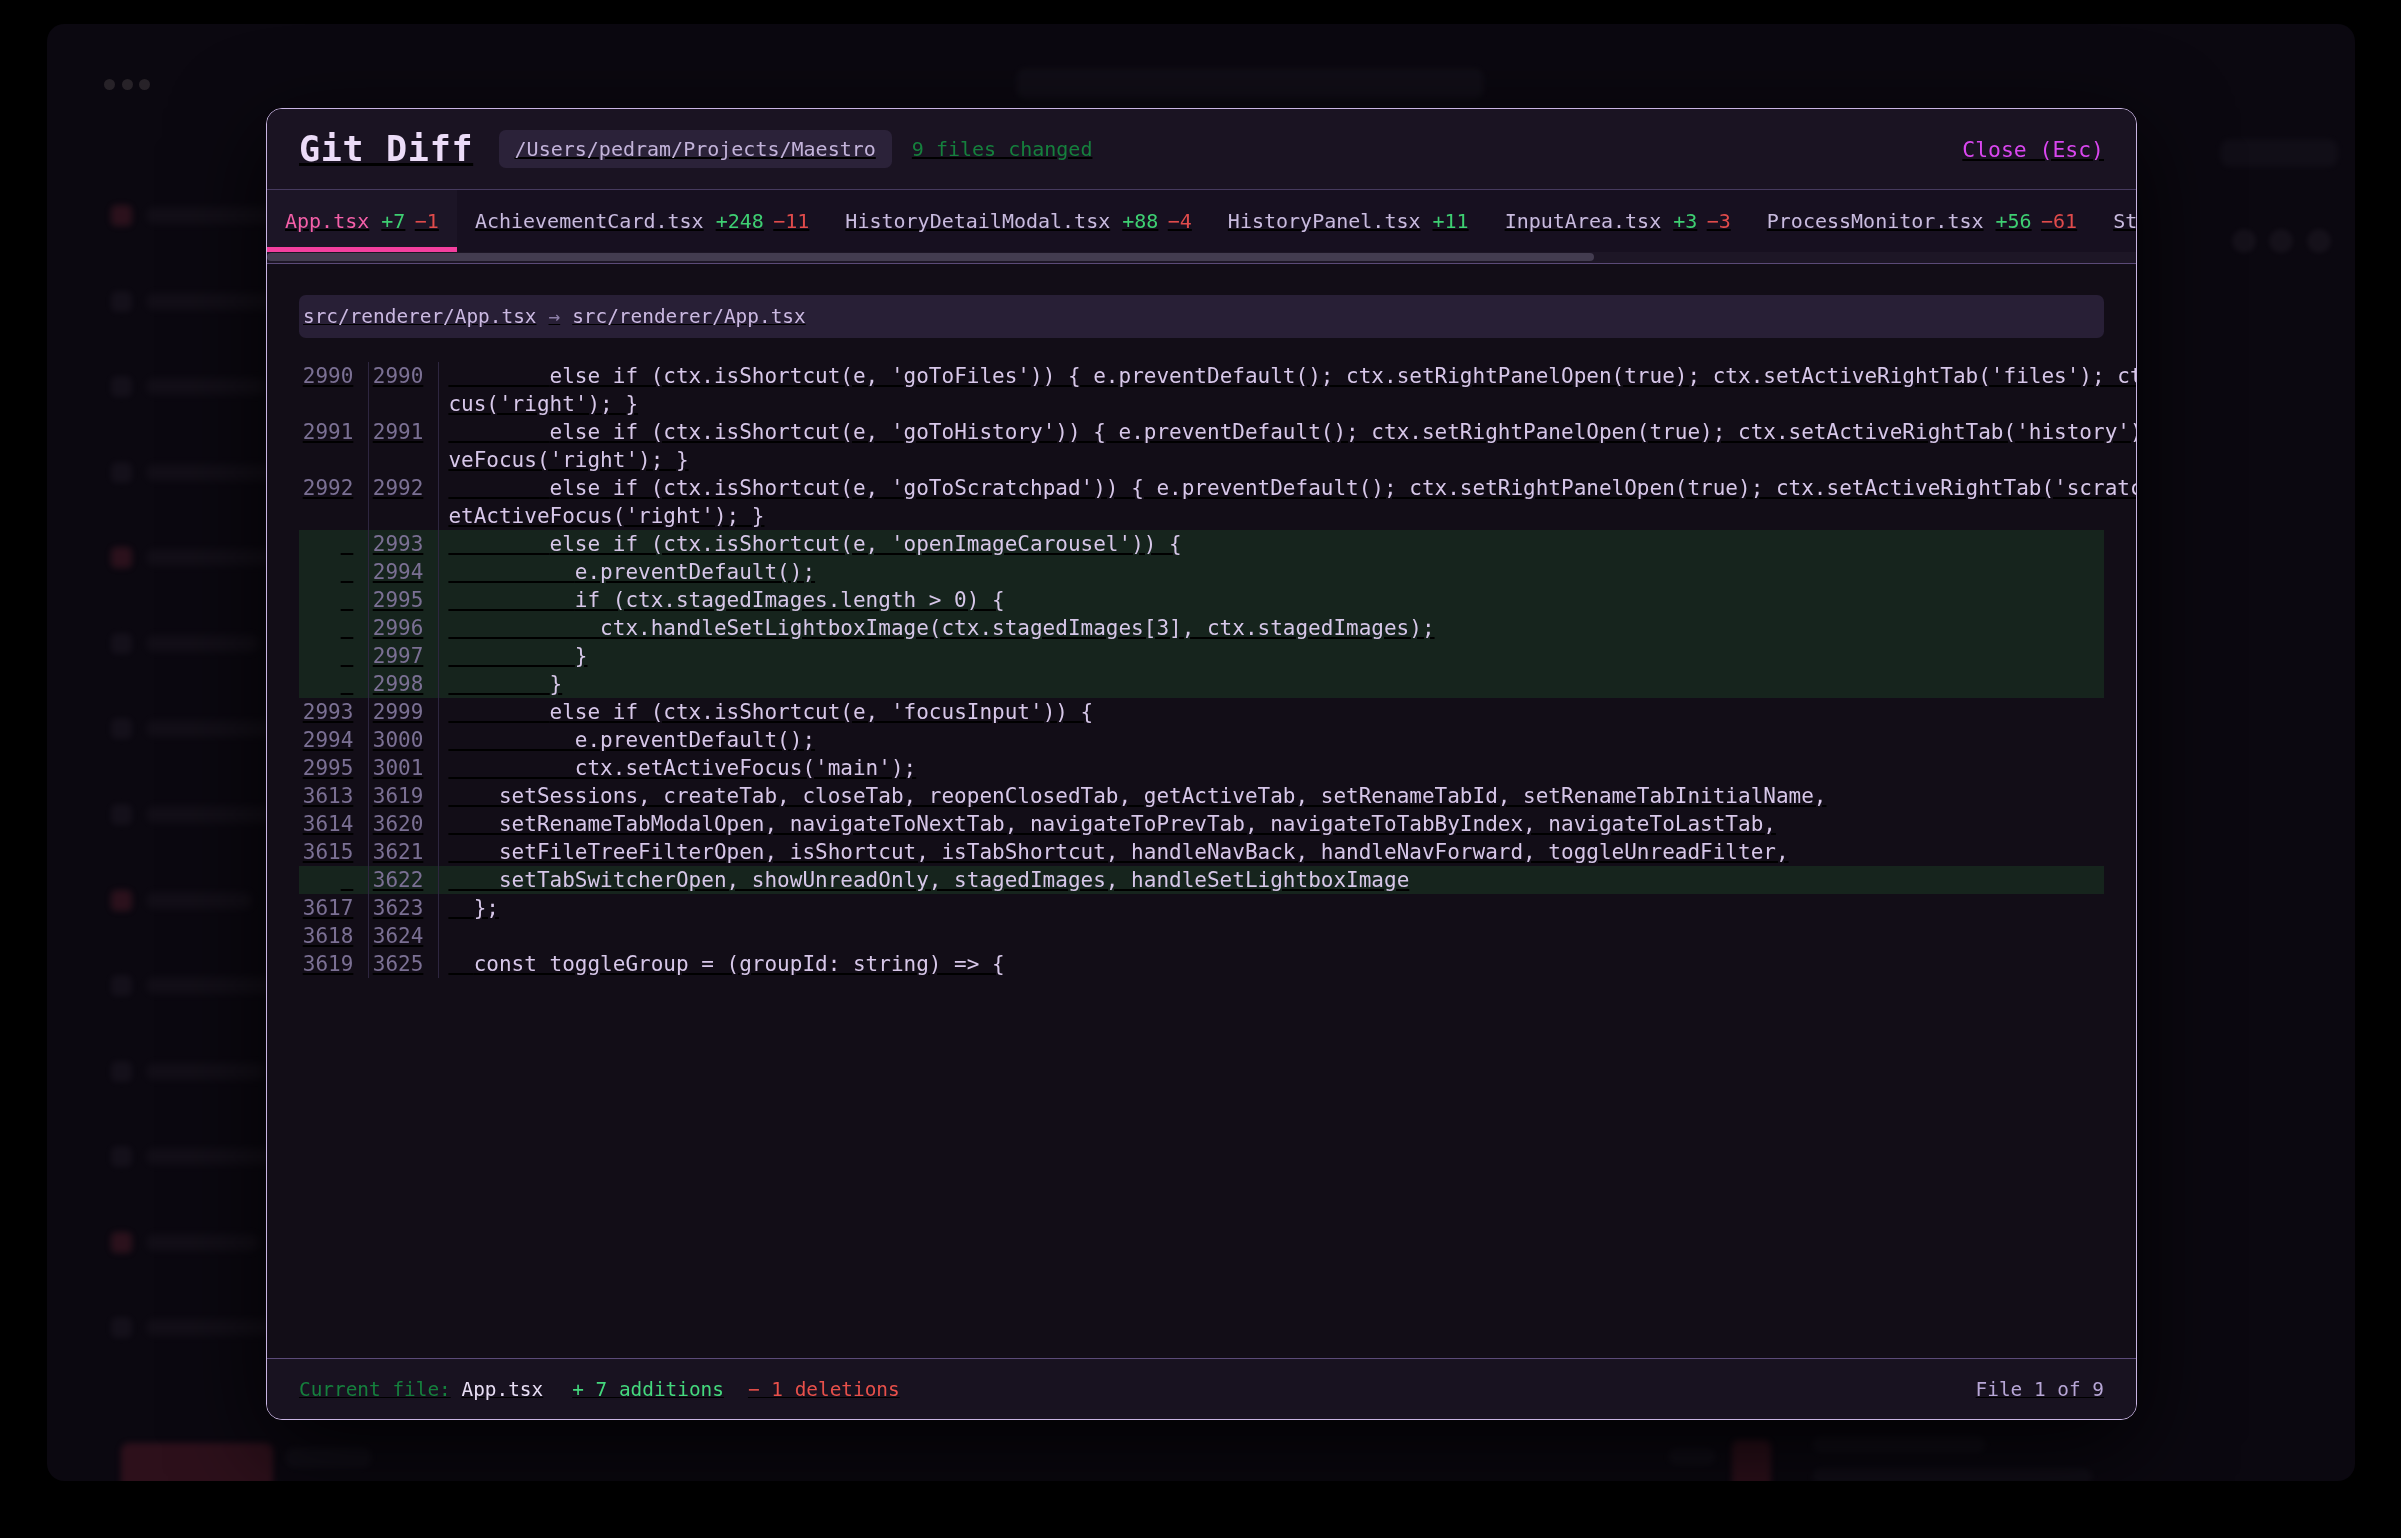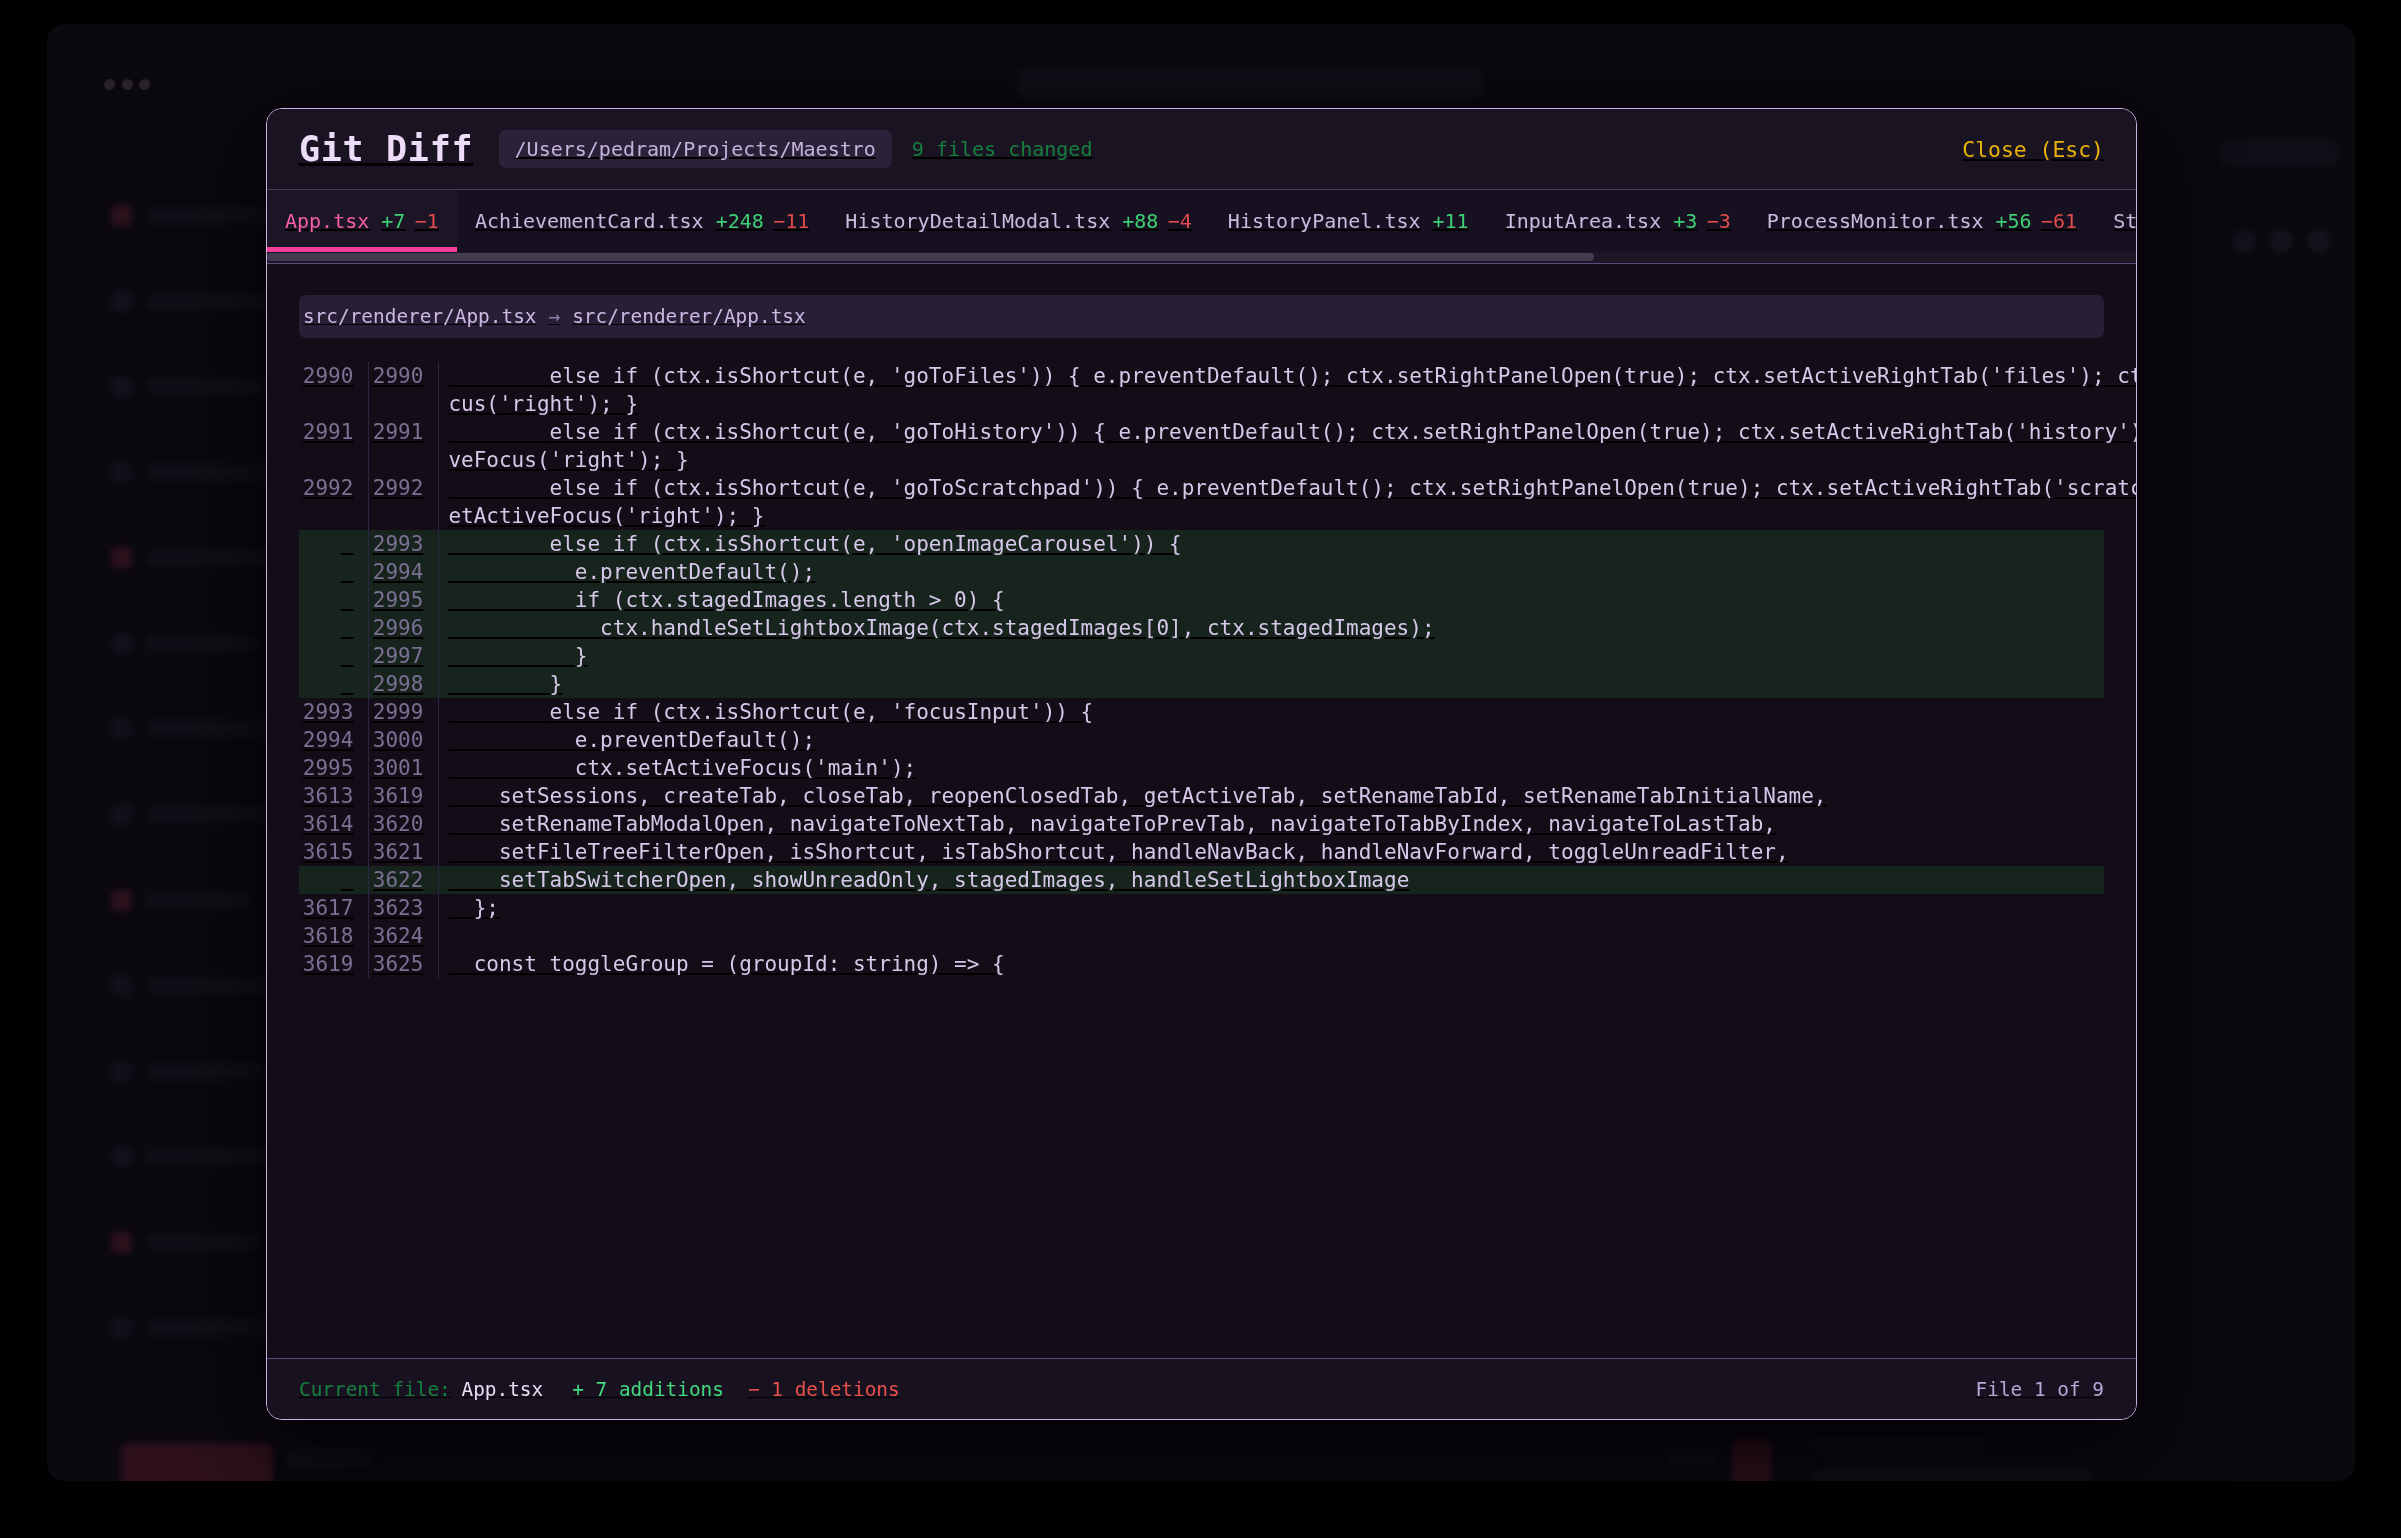--- a/index.html
+++ b/index.html
@@ -24,21 +24,21 @@
   .modal{position:absolute;left:266px;top:108px;width:1871px;height:1312px;
          background:#161019;border:1.3px solid #c9b5e3;border-radius:16px;
          box-shadow:0 27px 94px rgba(0,0,0,0.85);overflow:hidden;
          display:flex;flex-direction:column;box-sizing:border-box;text-decoration:underline;}
   .m-header{height:80px;flex:0 0 auto;display:flex;align-items:center;
             padding:0 32px;border-bottom:1.3px solid #463a5e;background:#1a1322;}
   .m-title{font-size:35px;font-weight:bold;color:#ecdcf8;letter-spacing:0.7px;}
   .m-path-badge{margin-left:25.4px;background:#2b2239;border-radius:6.7px;padding:6.7px 16px;
                 font-size:20px;color:#c3b3da;}
   .m-files-changed{margin-left:20px;font-size:20px;color:#15803d;}
-  .m-close{margin-left:auto;font-size:21.4px;color:#eab308;cursor:pointer;}
+  .m-close{margin-left:auto;font-size:21.4px;color:#d946ef;cursor:pointer;}
   
   .m-tabbar{height:62px;flex:0 0 auto;display:flex;align-items:stretch;overflow:hidden;
             background:#171020;}
   .tab{display:flex;align-items:center;padding:0 18px;font-size:20px;position:relative;
        white-space:nowrap;color:#c9bbdf;flex:0 0 auto;}
   .tab .add{color:#3ecf72;margin-left:12px;}
   .tab .del{color:#e04b4b;margin-left:9.4px;}
   .tab.active{color:#f45fa8;background:#1c1526;}
   .tab.active::after{content:"";position:absolute;left:0;right:0;bottom:0;height:4.7px;
                      background:#f43f9f;}
@@ -229,21 +229,21 @@
             <div class="code">          e.preventDefault();</div>
           </div>
           <div class="diff-row added">
             <div class="ln"> </div>
             <div class="ln">2995</div>
             <div class="code">          if (ctx.stagedImages.length &gt; 0) {</div>
           </div>
           <div class="diff-row added">
             <div class="ln"> </div>
             <div class="ln">2996</div>
-            <div class="code">            ctx.handleSetLightboxImage(ctx.stagedImages[0], ctx.stagedImages);</div>
+            <div class="code">            ctx.handleSetLightboxImage(ctx.stagedImages[3], ctx.stagedImages);</div>
           </div>
           <div class="diff-row added">
             <div class="ln"> </div>
             <div class="ln">2997</div>
             <div class="code">          }</div>
           </div>
           <div class="diff-row added">
             <div class="ln"> </div>
             <div class="ln">2998</div>
             <div class="code">        }</div>

